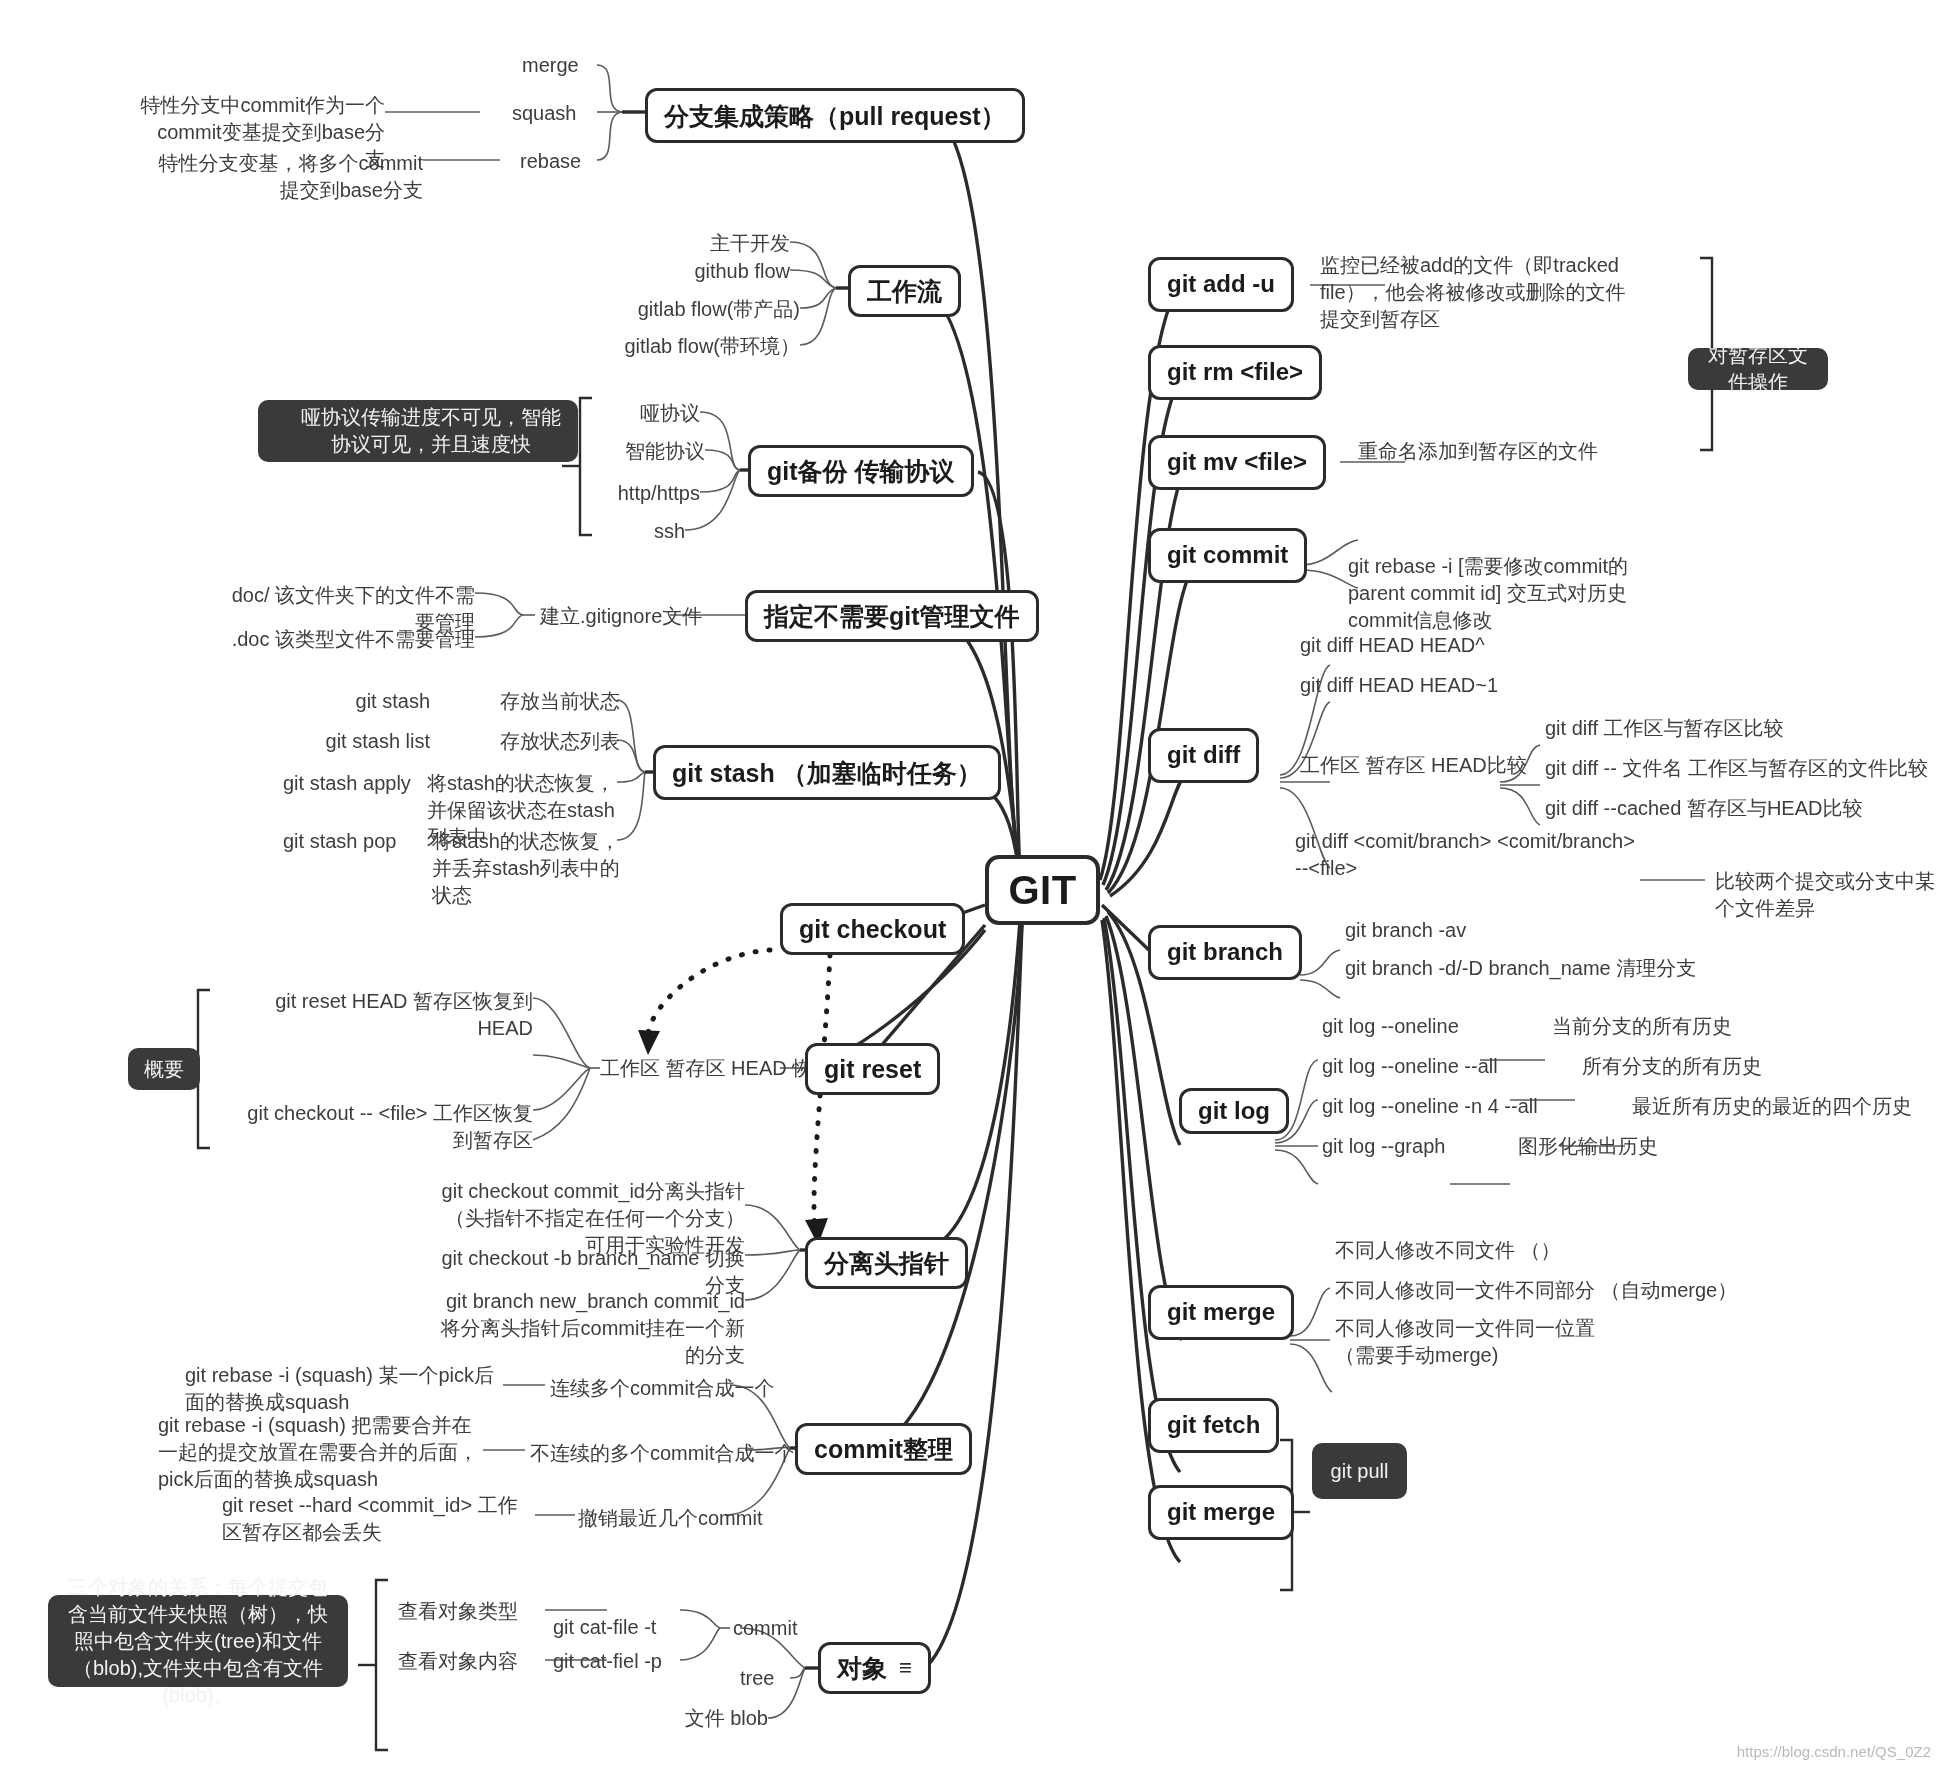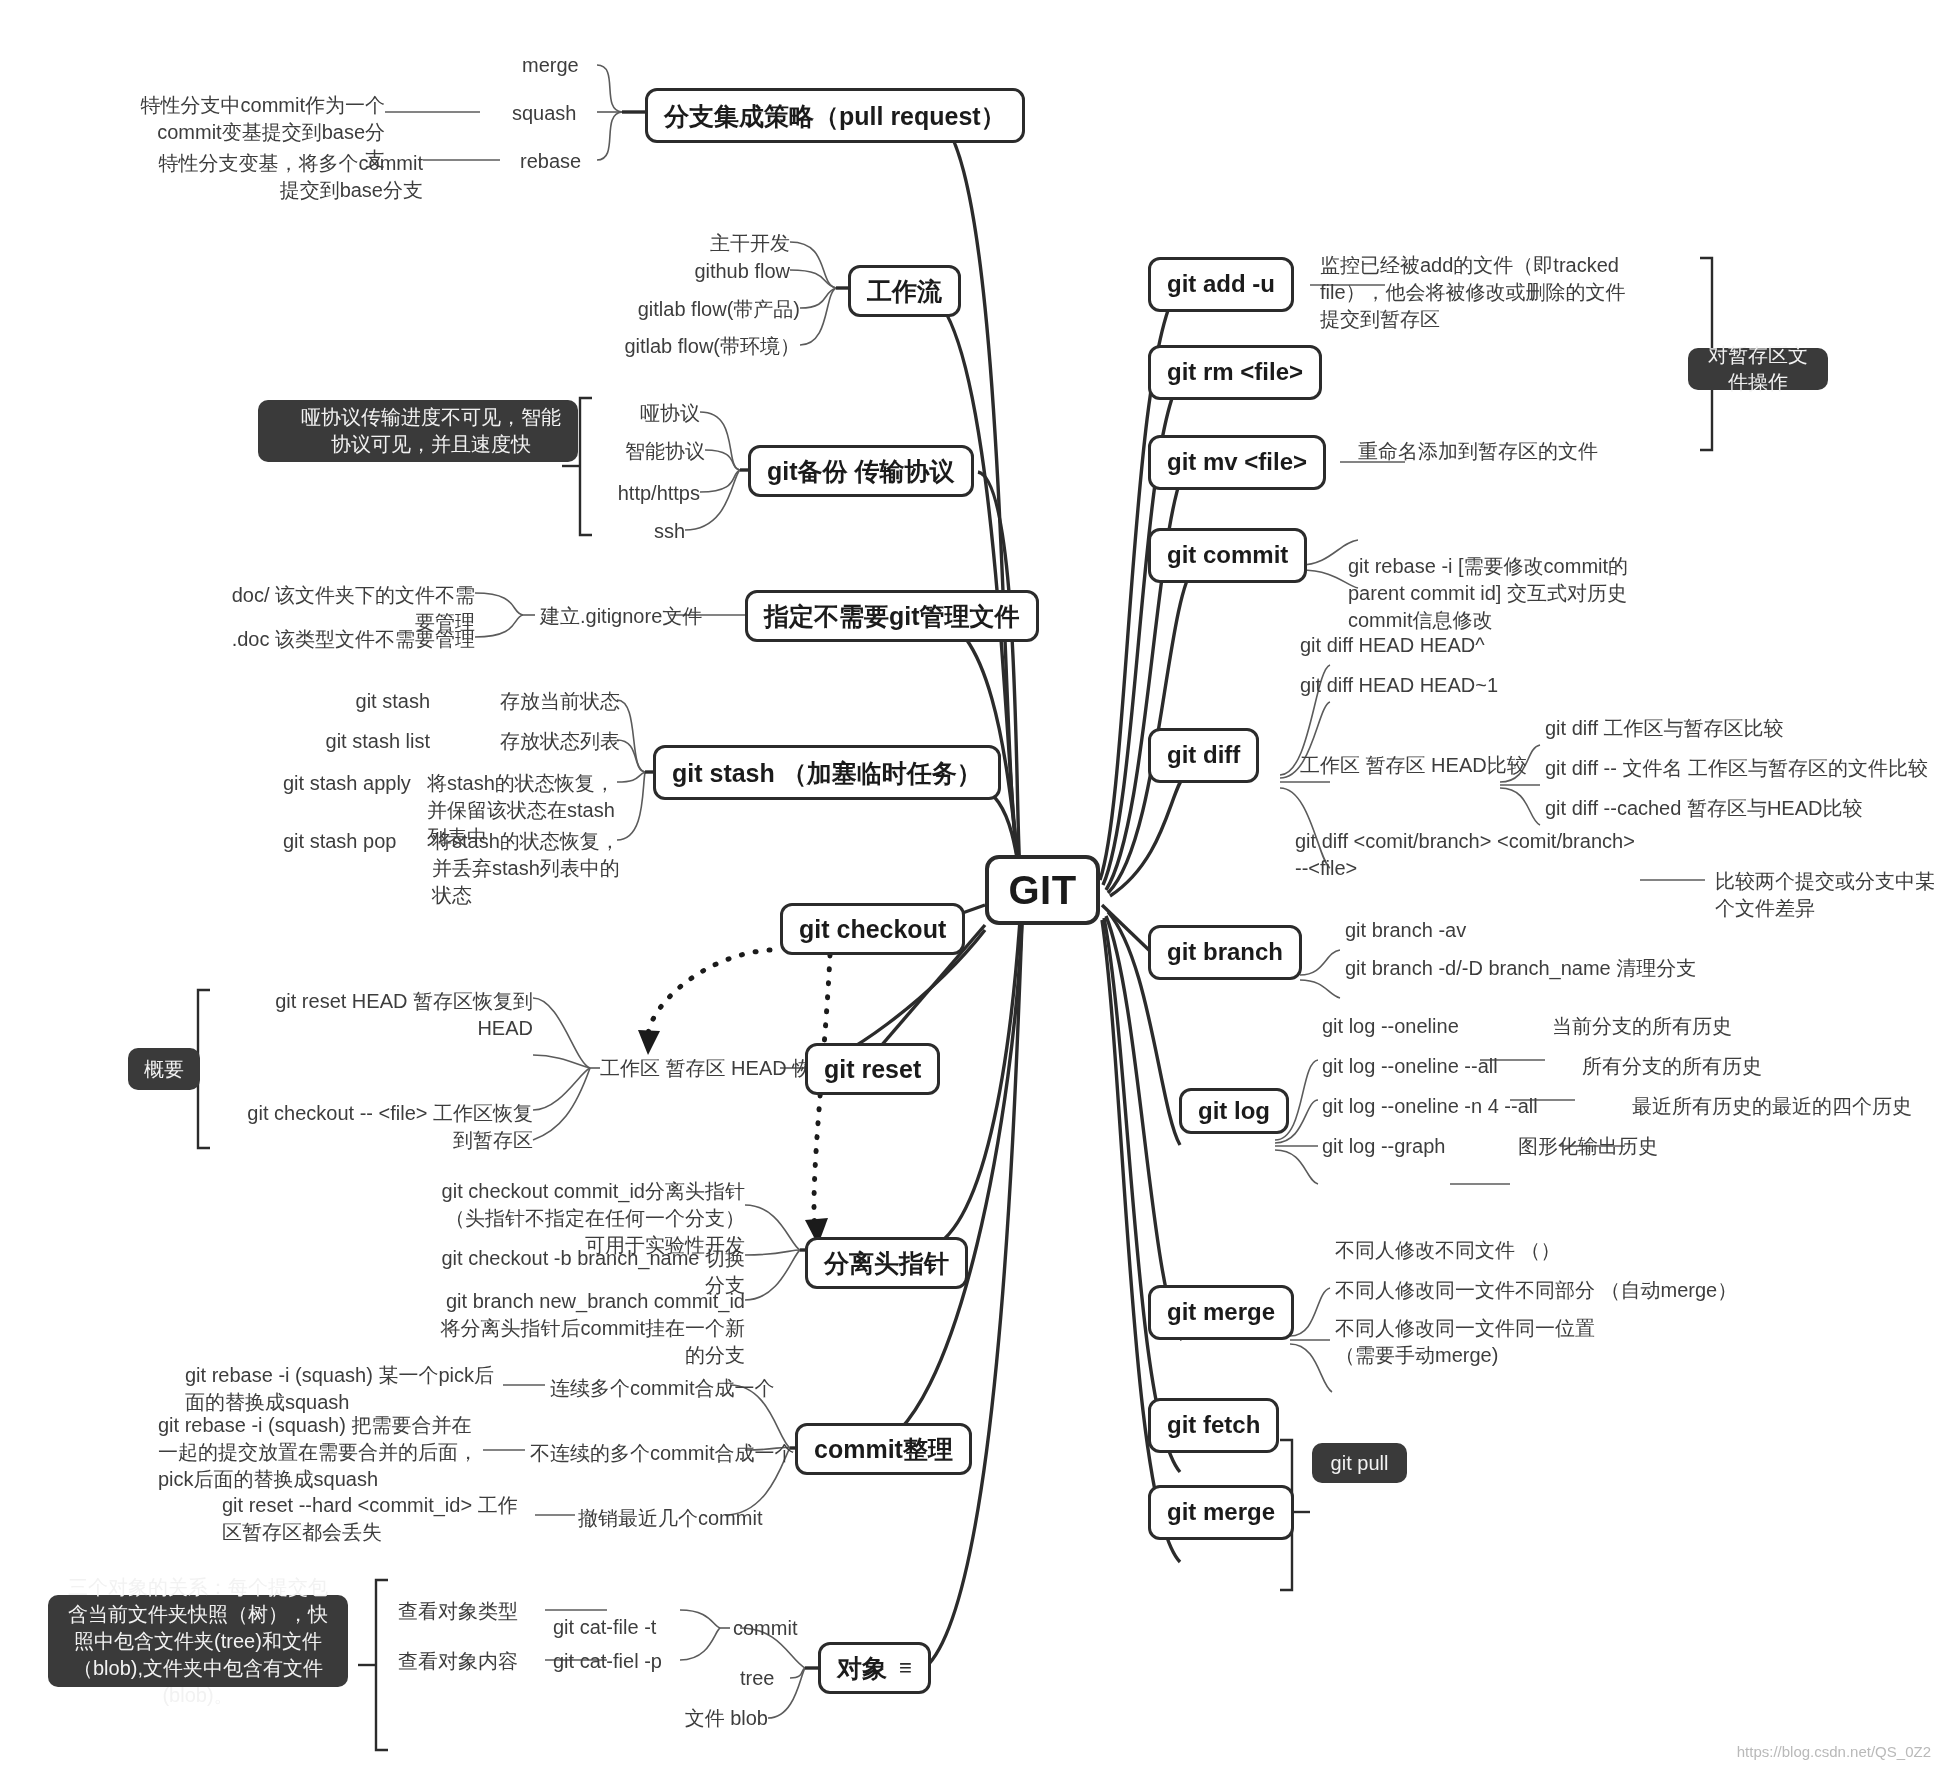--- a/index.html
+++ b/index.html
@@ -343,16 +343,16 @@
   <div class="lbl l" style="left:1322px; top:1133px;">git log --graph</div>
   <div class="lbl l" style="left:1518px; top:1133px;">图形化输出历史</div>
 
   <div class="node cmd" style="left:1148px; top:1285px; height:55px;">git merge</div>
   <div class="lbl l" style="left:1335px; top:1237px;">不同人修改不同文件    （）</div>
   <div class="lbl l" style="left:1335px; top:1277px;">不同人修改同一文件不同部分  （自动merge）</div>
   <div class="lbl l" style="left:1335px; top:1315px; width:290px;">不同人修改同一文件同一位置（需要手动merge)</div>
 
   <div class="node cmd" style="left:1148px; top:1398px; height:55px;">git fetch</div>
   <div class="node cmd" style="left:1148px; top:1485px; height:55px;">git merge</div>
-  <div class="tag" style="left:1312px; top:1443px; width:95px; height:40px;">git pull</div>
+  <div class="tag" style="left:1312px; top:1443px; width:95px; height:56px;">git pull</div>
 
   <div class="watermark">https://blog.csdn.net/QS_0Z2</div>
 </div>
 
 </body></html>

